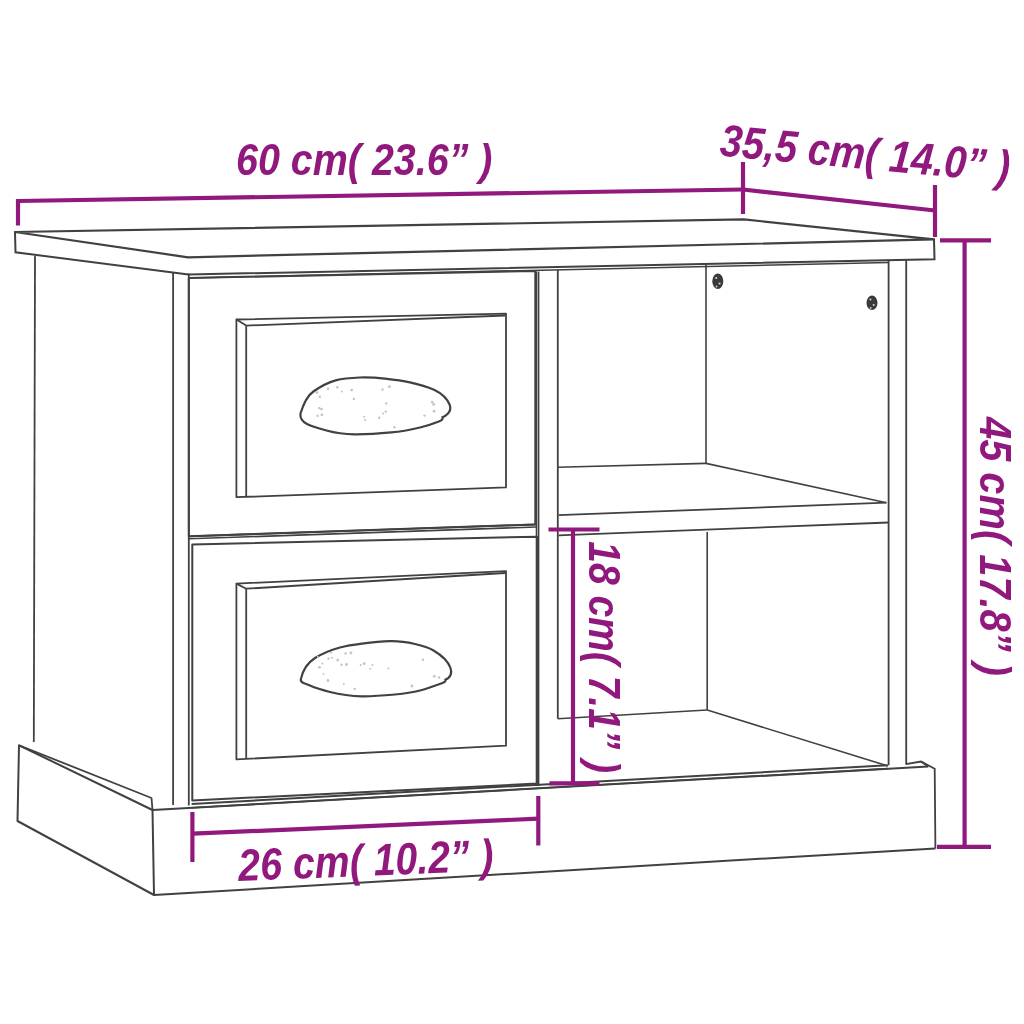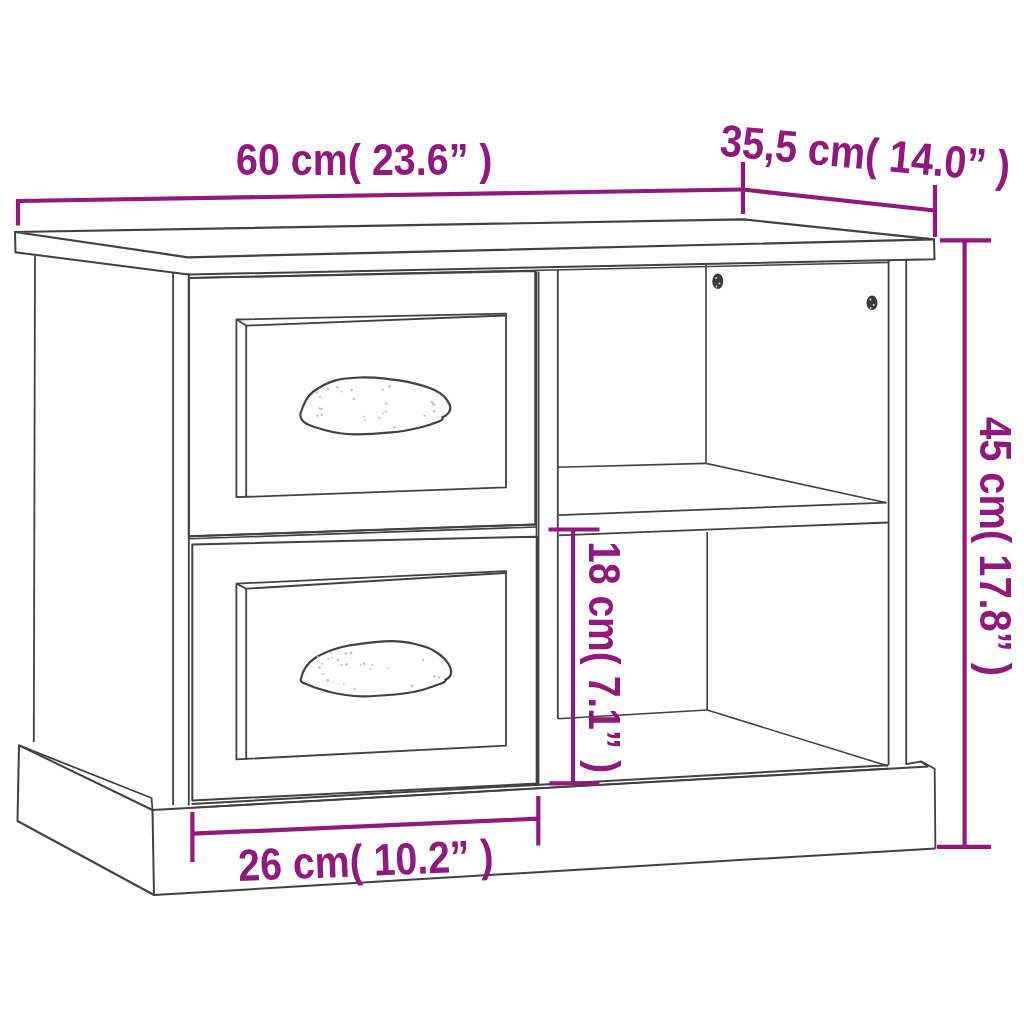--- a/index.html
+++ b/index.html
@@ -1,16 +1,16 @@
 <!DOCTYPE html>
 <html><head>
 <meta charset="utf-8">
 <style>
   html,body{margin:0;padding:0;background:#ffffff;}
-  .wrap{width:1024px;height:1024px;position:relative;background:#bef264;}
+  .wrap{width:1024px;height:1024px;position:relative;background:#bef264;font-style:italic;}
   text{font-family:"Liberation Sans",sans-serif;font-weight:bold;fill:#91197d;}
 </style>
 </head>
 <body>
 <div class="wrap">
 <svg width="1024" height="1024" viewBox="0 0 1024 1024">
   <rect x="0" y="0" width="1024" height="1024" fill="#ffffff"></rect>
 
   <g stroke="#414141" stroke-width="2.2" fill="none" stroke-linejoin="round" stroke-linecap="round">
     <path d="M 15,232 L 743.9,219.4 L 934,239.4 L 188,257.3 Z"></path>

